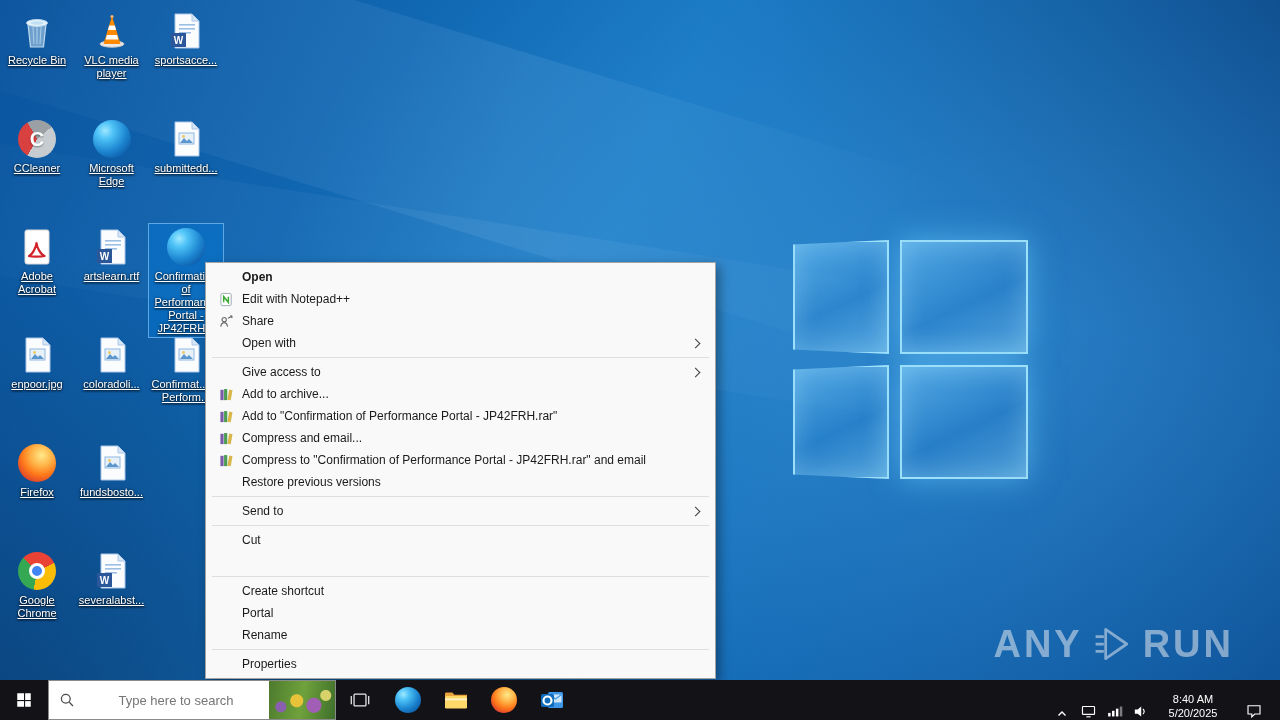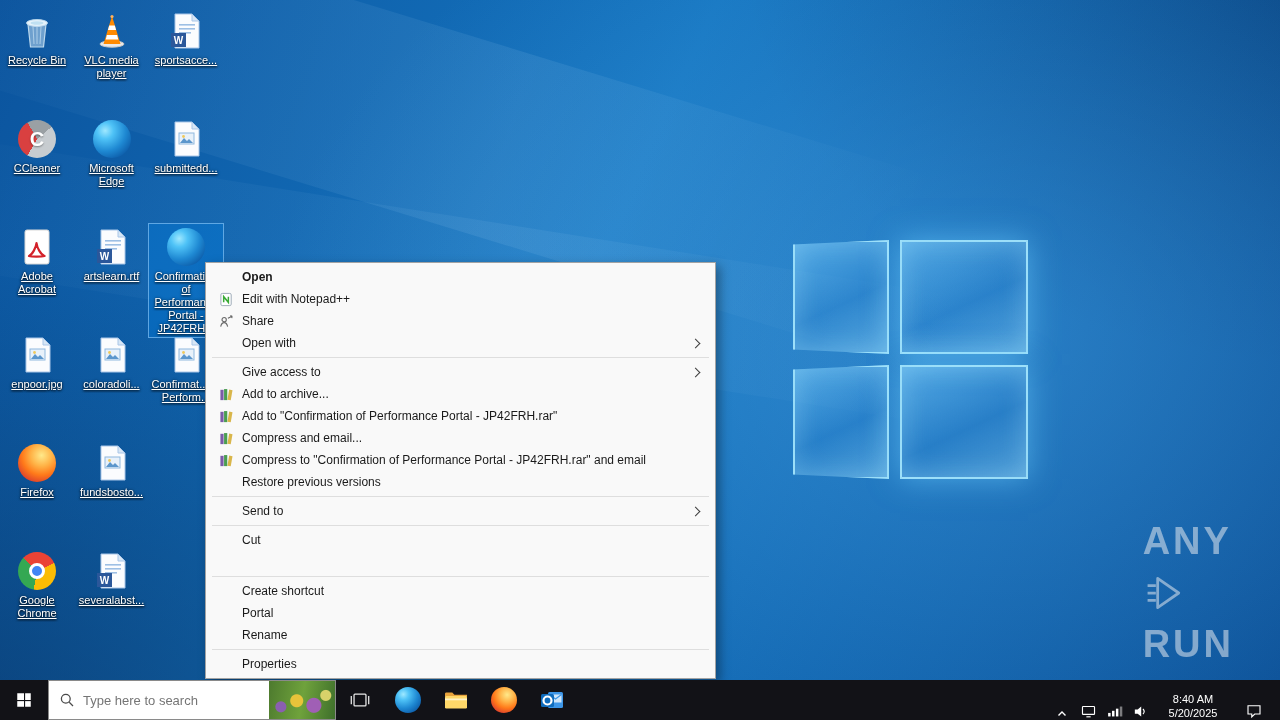--- a/index.html
+++ b/index.html
@@ -41,22 +41,22 @@
   .circle { width:38px; height:38px; border-radius:50%; }
   .ic-edge { background:radial-gradient(circle at 32% 28%, #9fe8ff 0%, #4fc3f7 22%, #1e88d2 55%, #0b57a4 85%); }
   .ic-fx { background:radial-gradient(circle at 62% 30%, #ffe98a 0%, #ffb347 30%, #ff7a1a 55%, #e0452a 78%, #b5326b 100%); }
   .ic-cr { background:conic-gradient(from -45deg, #ea4335 0 110deg, #fbbc05 110deg 235deg, #34a853 235deg 360deg); position:relative; }
   .ic-cr::after { content:""; position:absolute; inset:11px; background:#4285f4; border:3px solid #fff; border-radius:50%; }
   .ic-cc { background:conic-gradient(from 210deg, #d94040 0 120deg, #9aa0a4 120deg 200deg, #c7ccd0 200deg 360deg);
     display:flex; align-items:center; justify-content:center; }
   .ic-cc span { color:#fff; font-weight:bold; font-size:20px; text-shadow:0 1px 2px rgba(0,0,0,.4); }
 
   
-  #watermark { position:absolute; right:46px; bottom:14px; display:flex; align-items:flex-start; gap:8px;
-    z-index:5; pointer-events:none;flex-direction:column; }
+  #watermark { position:absolute; right:46px; bottom:14px; display:flex; align-items:center; gap:8px;
+    z-index:5; pointer-events:none; }
   #watermark .wm-text { font-size:38px; font-weight:600; letter-spacing:3px; color:rgba(225,231,238,.55); }
 
   
   #context-menu { position:absolute; left:205px; top:262px; width:511px; z-index:100;
     background:#f9f9f9; border:1px solid #a3a3a3; box-shadow:4px 4px 10px rgba(0,0,0,.35);
     padding:3px 4px; font-size:12px; color:#1a1a1a; }
   .mi { height:22px; display:flex; align-items:center; padding:0 10px 0 6px; }
   .mi-ico { width:20px; height:16px; margin-right:6px; display:flex; align-items:center; justify-content:center; flex:none; }
   .mi-label { flex:1; white-space:nowrap; overflow:hidden; }
   .mi.bold .mi-label { font-weight:bold; }
@@ -64,21 +64,21 @@
     transform:rotate(45deg); flex:none; margin-right:2px; }
   .msep { height:1px; background:#dedede; margin:3px 2px; }
 
   
   #taskbar { position:absolute; left:0; bottom:0; width:1280px; height:40px; background:#121217;
     display:flex; align-items:stretch; z-index:200; }
   .tb-btn { width:48px; display:flex; align-items:center; justify-content:center; flex:none; }
   #search-box { width:288px; background:#fff; border:1px solid #8a8a8a; display:flex; align-items:center; flex:none; }
   #search-box svg { margin:0 8px 0 10px; flex:none; }
   #search-input { border:none; outline:none; background:transparent; flex:1; font-size:13px; color:#5f5f5f;
-    font-family:"Liberation Sans", sans-serif; min-width:0; }
+    font-family:"Liberation Sans", sans-serif; min-width:0;text-align:center; }
   #search-img { width:66px; height:100%; flex:none;
     background:
       radial-gradient(circle at 18% 68%, #8a5fb0 0 5px, rgba(0,0,0,0) 6px),
       radial-gradient(circle at 42% 52%, #e8c33a 0 6px, rgba(0,0,0,0) 7px),
       radial-gradient(circle at 68% 64%, #a05fb5 0 7px, rgba(0,0,0,0) 8px),
       radial-gradient(circle at 86% 38%, #d8d26a 0 5px, rgba(0,0,0,0) 6px),
       linear-gradient(100deg, #4d7a2e, #6fa23c 50%, #3e6f2b); }
   #tray { margin-left:auto; display:flex; align-items:flex-end; }
   .tray-btn { width:26px; display:flex; align-items:center; justify-content:center; flex:none; }
   #clock { width:80px; display:flex; flex-direction:column; align-items:center; justify-content:center;

